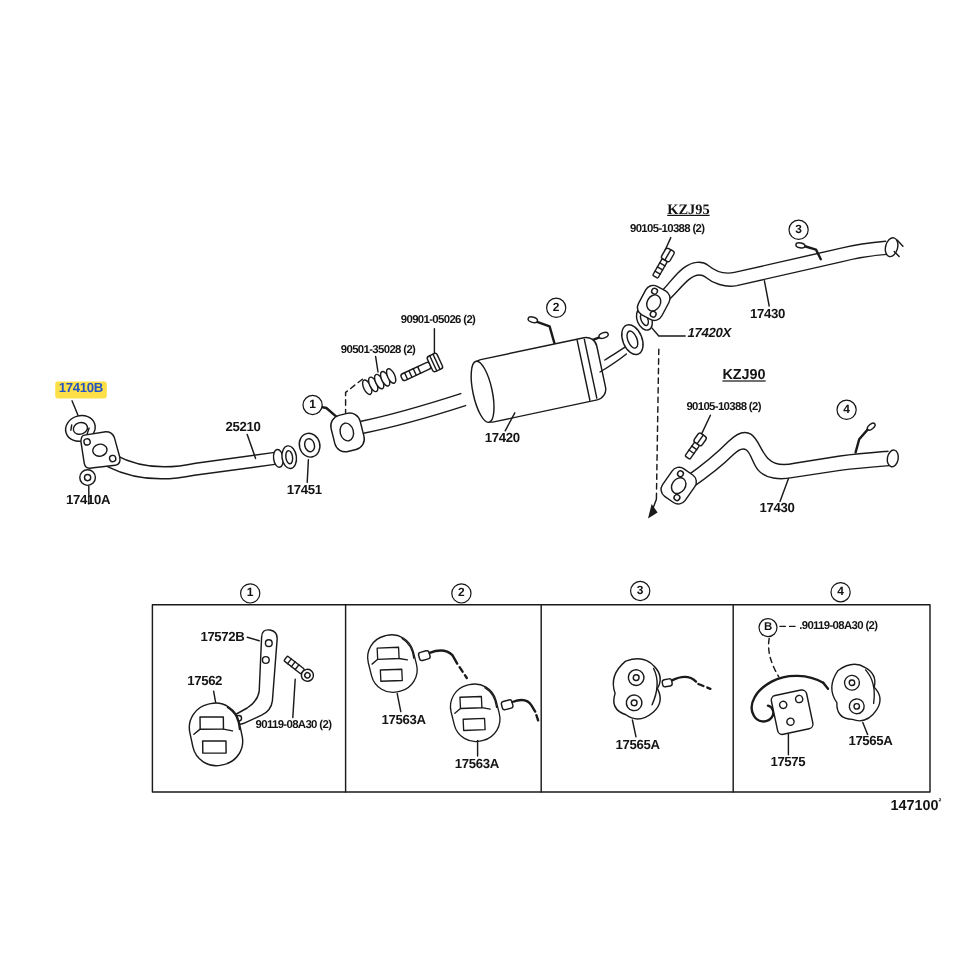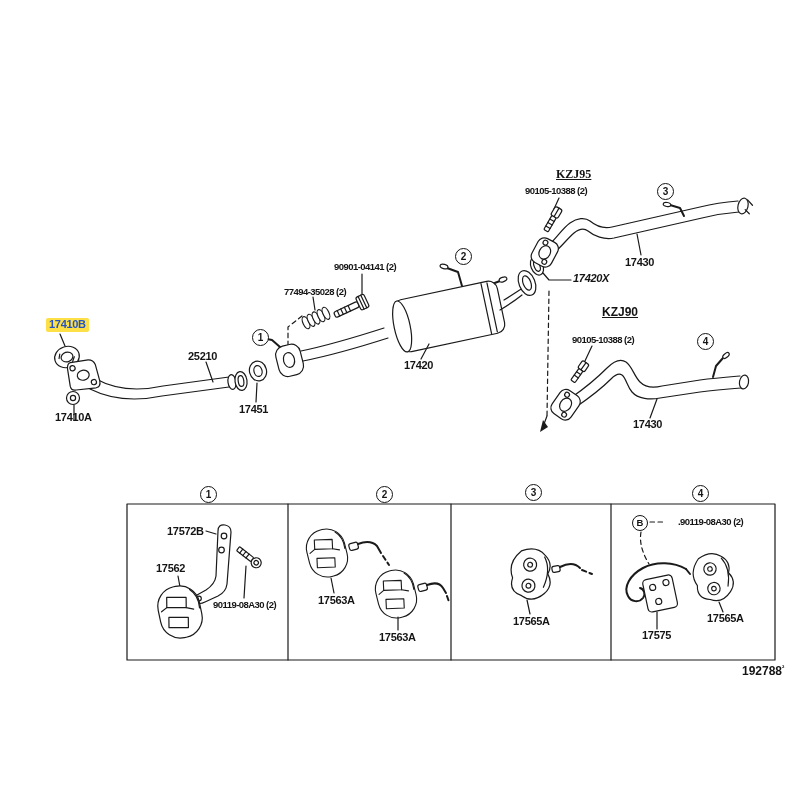--- a/index.html
+++ b/index.html
@@ -250,22 +250,22 @@
       <line class="s" x1="657" y1="629" x2="657" y2="612"></line>
       <use href="#hangerB" transform="translate(714 580) rotate(-6) scale(0.95)"></use>
       <line class="s" x1="723" y1="612" x2="719" y2="602"></line>
     </g>
   </svg>
 
   <div class="lbl hl" style="left:46px;top:318px;">17410B</div>
   <div class="lbl" style="left:188px;top:351px;">25210</div>
   <div class="lbl" style="left:55px;top:412px;">17410A</div>
   <div class="lbl" style="left:239px;top:404px;">17451</div>
-  <div class="lbl sm" style="left:284px;top:287px;">77494-35028 (2)</div>
-  <div class="lbl sm" style="left:334px;top:262px;">90901-04141 (2)</div>
+  <div class="lbl sm" style="left:284px;top:287px;">90501-35028 (2)</div>
+  <div class="lbl sm" style="left:334px;top:262px;">90901-05026 (2)</div>
   <div class="lbl" style="left:404px;top:360px;">17420</div>
   <div class="lbl" style="left:573px;top:273px;font-style:italic;">17420X</div>
   <div class="lbl und" style="left:556px;top:168px;font-family:Liberation Serif, serif;">KZJ95</div>
   <div class="lbl sm" style="left:525px;top:186px;">90105-10388 (2)</div>
   <div class="lbl" style="left:625px;top:257px;">17430</div>
   <div class="lbl und" style="left:602px;top:306px;">KZJ90</div>
   <div class="lbl sm" style="left:572px;top:335px;">90105-10388 (2)</div>
   <div class="lbl" style="left:633px;top:419px;">17430</div>
 
   <div class="cnum" style="left:252px;top:329px;">1</div>
@@ -278,21 +278,21 @@
   <div class="cnum" style="left:525px;top:484px;">3</div>
   <div class="cnum" style="left:692px;top:485px;">4</div>
 
   <div class="lbl" style="left:167px;top:526px;">17572B</div>
   <div class="lbl" style="left:156px;top:563px;">17562</div>
   <div class="lbl sm" style="left:213px;top:600px;">90119-08A30 (2)</div>
   <div class="lbl" style="left:318px;top:595px;">17563A</div>
   <div class="lbl" style="left:379px;top:632px;">17563A</div>
   <div class="lbl" style="left:513px;top:616px;">17565A</div>
   <div class="cnum small" style="left:632px;top:515px;">B</div>
-  <div class="lbl sm" style="left:666px;top:517px;margin-left:12px;">.90119-08A30 (2)</div>
+  <div class="lbl sm" style="left:666px;top:517px;">.90119-08A30 (2)</div>
   <div class="lbl" style="left:642px;top:630px;text-align:right;">17575</div>
   <div class="lbl" style="left:707px;top:613px;">17565A</div>
 
   <div class="code" style="left:742px;top:664px;">
-    <span>192788</span><sup>²</sup>
+    <span>147100</span><sup>²</sup>
   </div>
 
 </div>
 
 </body></html>

